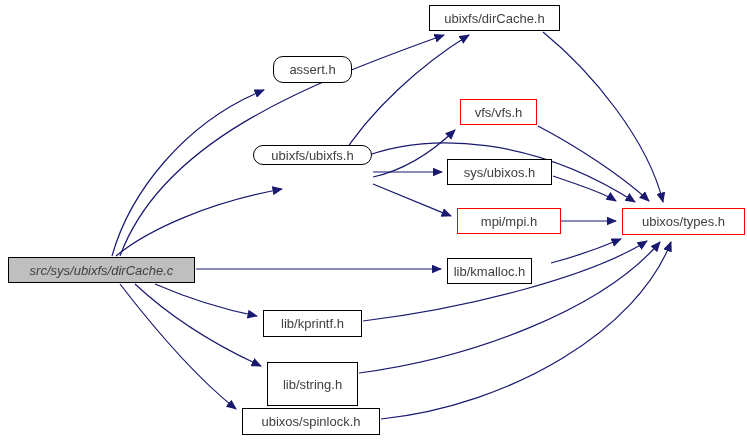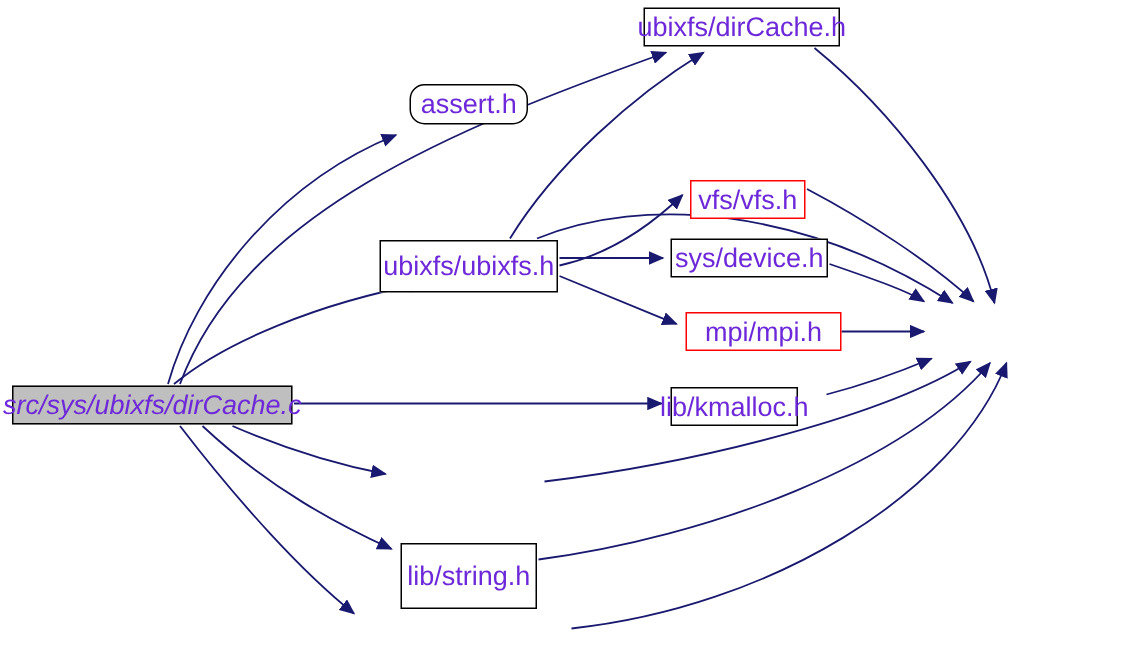--- a/index.html
+++ b/index.html
@@ -21,22 +21,22 @@
     top: 0;
     width: 747px;
     height: 443px;
     z-index: 1;
   }
   .node {
     position: absolute;
     box-sizing: border-box;
     background: #ffffff;
     border: 1px solid #000000;
-    color: #6d28d9;
-    font-size: 18px;
+    color: #404040;
+    font-size: 13px;
     line-height: 13px;
     display: flex;
     align-items: center;
     justify-content: center;
     white-space: nowrap;
     z-index: 2;
     cursor: pointer;
   }
   .node.focus {
     background: #bfbfbf;
@@ -87,28 +87,31 @@
     <path class="edge" d="M 359 373 C 472 358, 602 310, 660 242" marker-end="url(#arrow)"></path>
     <path class="edge" d="M 381 419 C 512 405, 637 330, 671 242" marker-end="url(#arrow)"></path>
   </svg>
 
   <div class="node focus" style="left:8px;   top:257px; width:187px; height:26px;font-style:italic;">src/sys/ubixfs/dirCache.c</div>
 
   <div class="node" style="left:273px; top:56px;  width:79px;  height:27px;border-radius:10px;">assert.h</div>
 
   <div class="node" style="left:429px; top:5px;   width:131px; height:26px;">ubixfs/dirCache.h</div>
 
-  <div class="node" style="left:253px; top:160px; width:119px; height:35px;">ubixfs/ubixfs.h</div>
+  <div class="node" style="left:253px; top:145px; width:119px; height:20px;border-radius:10px;">ubixfs/ubixfs.h</div>
 
-  <div class="node linked" style="left:460px; top:120px; width:77px;  height:26px;">vfs/vfs.h</div>
+  <div class="node linked" style="left:460px; top:99px; width:77px;  height:26px;">vfs/vfs.h</div>
 
-  <div class="node" style="left:447px; top:159px; width:105px; height:26px;">sys/device.h</div>
+  <div class="node" style="left:447px; top:159px; width:105px; height:26px;">sys/ubixos.h</div>
 
   <div class="node linked" style="left:457px; top:208px; width:104px;  height:26px;">mpi/mpi.h</div>
 
+  <div class="node linked" style="left:622px; top:208px; width:123px; height:27px;">ubixos/types.h</div>
 
   <div class="node" style="left:447px; top:258px; width:85px; height:26px;">lib/kmalloc.h</div>
 
+  <div class="node" style="left:263px; top:310px; width:99px;  height:27px;">lib/kprintf.h</div>
 
   <div class="node" style="left:267px; top:362px; width:91px;  height:44px;">lib/string.h</div>
 
+  <div class="node" style="left:242px; top:408px; width:138px; height:27px;">ubixos/spinlock.h</div>
 
 </div>
 
 </body></html>

